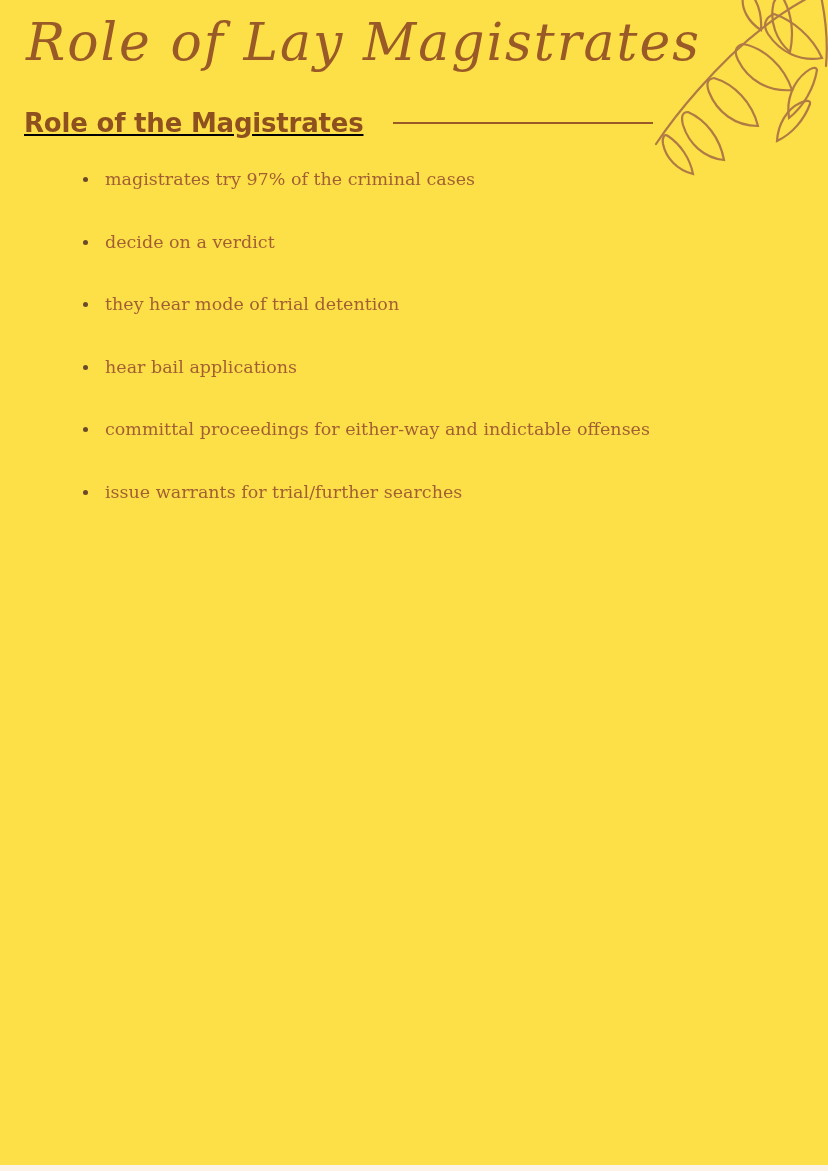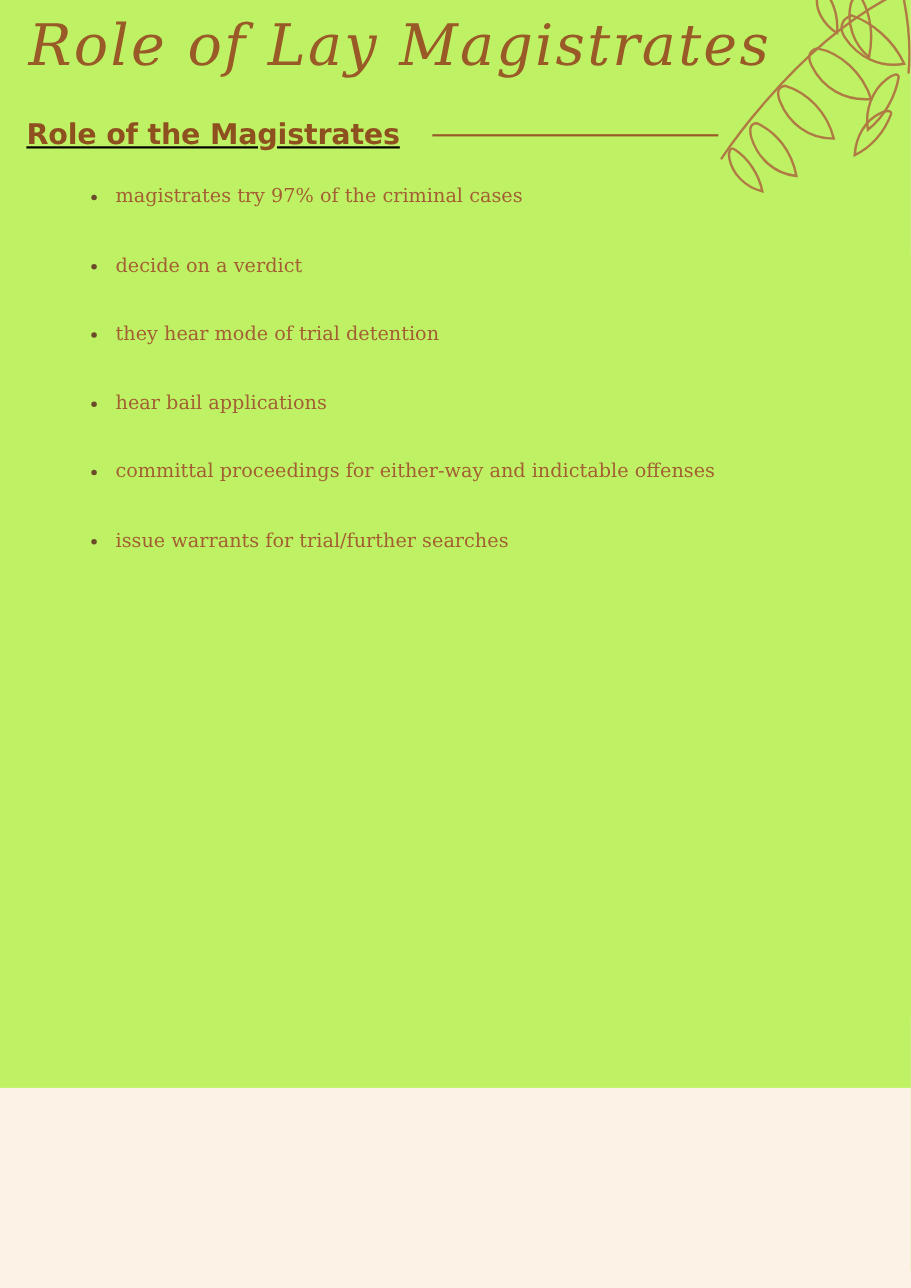--- a/index.html
+++ b/index.html
@@ -11,22 +11,22 @@
     height: 1171px;
     background: #fcf2e6;
     font-family: "Liberation Serif", serif;
     overflow: hidden;
     position: relative;
   }
 
   .page {
     position: relative;
     width: 828px;
-    height: 989px;
-    background: #bef264;
+    height: 1165px;
+    background: #fde047;
     overflow: hidden;
   }
 
   
   .leaf-decor {
     position: absolute;
     top: -14px;
     right: -10px;
     width: 260px;
     height: 210px;

